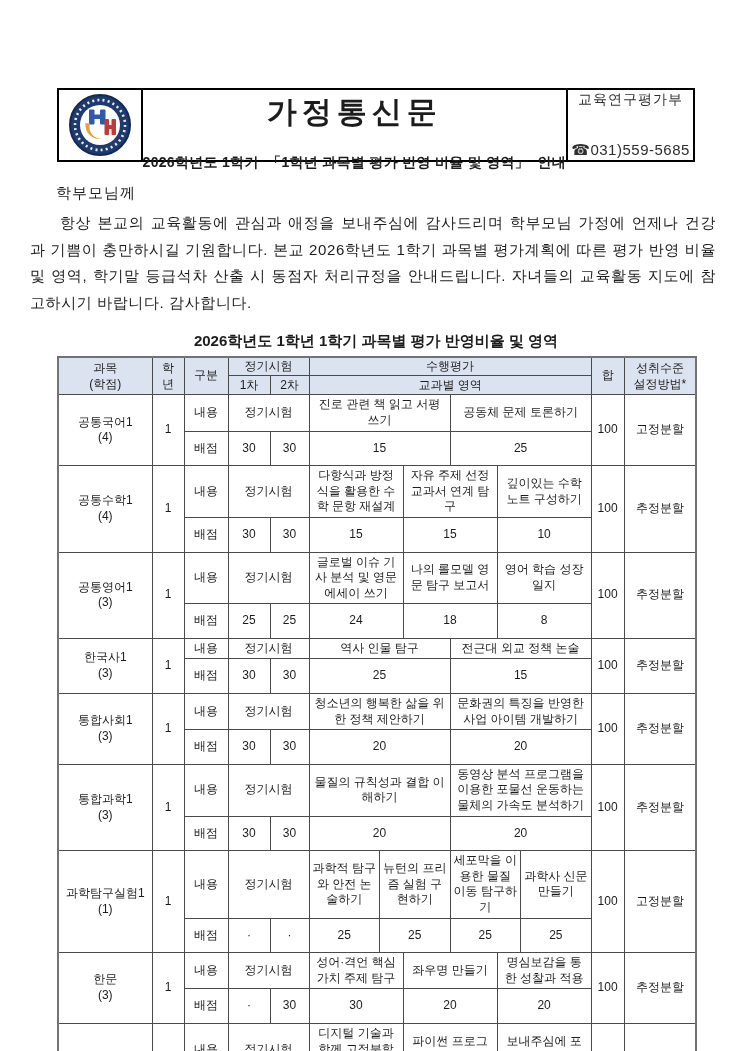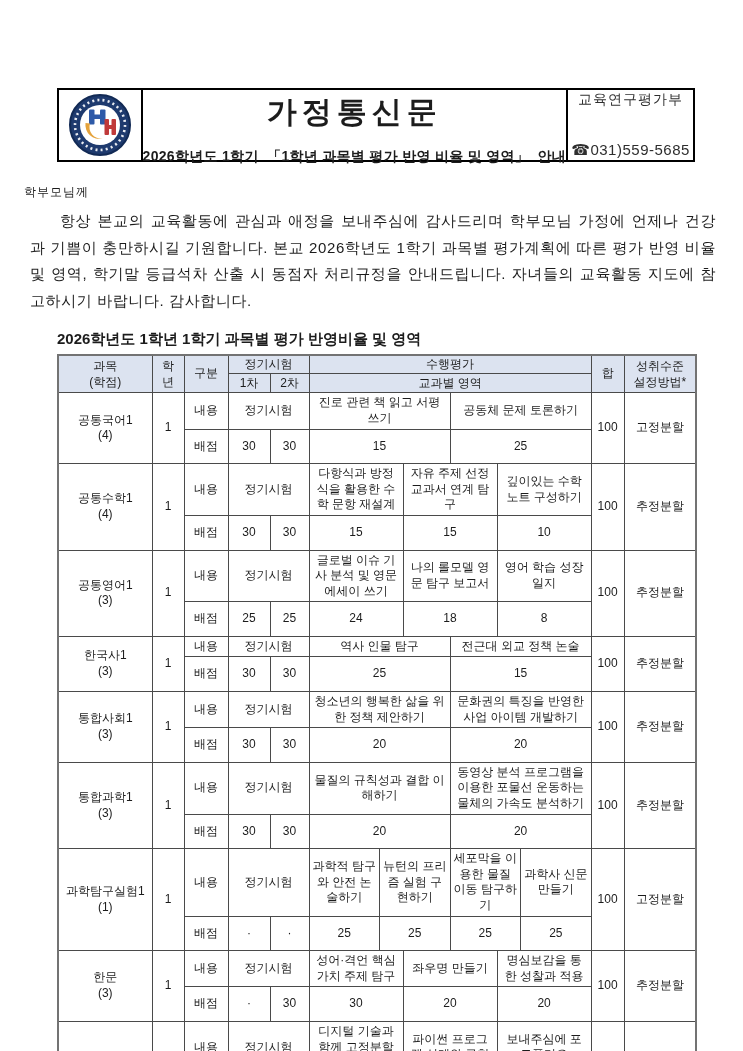--- a/index.html
+++ b/index.html
@@ -15,38 +15,38 @@
   .header-box {
     margin: 88px 48px 0 57px; height: 74px;
     border: 2px solid #000; display: flex; align-items: stretch;
   }
   .logo-cell {
     width: 100px; border-right: 2px solid #000;
     display: flex; align-items: center; justify-content: center;
   }
   .title-cell { flex: 1; display: flex; flex-direction: column; align-items: center; padding-top: 5px; }
   .doc-title { font-size: 30px; font-weight: 800; letter-spacing: 5px; line-height: 1.15; }
-  .doc-subtitle { font-size: 14px; font-weight: 700; margin-top: 18px; white-space: pre; letter-spacing: 0.3px; }
+  .doc-subtitle { font-size: 14px; font-weight: 700; margin-top: 24px; white-space: pre; letter-spacing: 0.3px; }
   .contact-cell {
     width: 152px; border-left: 2px solid #000;
     display: flex; flex-direction: column; align-items: center; justify-content: center;
     gap: 16px; color: #2e2e2e;
   }
   .dept { font-size: 14px; letter-spacing: 1px; }
   .phone { font-size: 15px; letter-spacing: 0.5px; margin-top: 16px; }
 
   
-  .salutation { margin: 22px 0 0 24px; font-size: 12px; letter-spacing: 1px; }
+  .salutation { margin: 22px 0 0 56px; font-size: 15px; letter-spacing: 1px; }
   .letter-body {
     margin: 7px 27px 0 30px; font-size: 15px; line-height: 1.78;
     text-align: justify; text-indent: 30px; letter-spacing: 0.6px;
   }
 
   
-  .table-title { width: 638px; margin: 15px 0 5px 57px; text-align: left; font-size: 15px; font-weight: 700; }
+  .table-title { width: 638px; margin: 15px 0 5px 57px; text-align: center; font-size: 15px; font-weight: 700; }
   .doc-table {
     margin-left: 57px; width: 638px; border-collapse: collapse; table-layout: fixed;
     font-size: 12px; border: 2px solid #737373;
   }
   .doc-table th, .doc-table td {
     border: 1px solid #4a4a4a; text-align: center; vertical-align: middle;
     padding: 2px 2px; line-height: 1.3; overflow-wrap: break-word;
   }
   .doc-table thead th { background: #dce3f0; font-weight: 400; height: 19px; padding: 1px 2px; }
   .doc-table thead th span { display: block; line-height: 1.35; }

